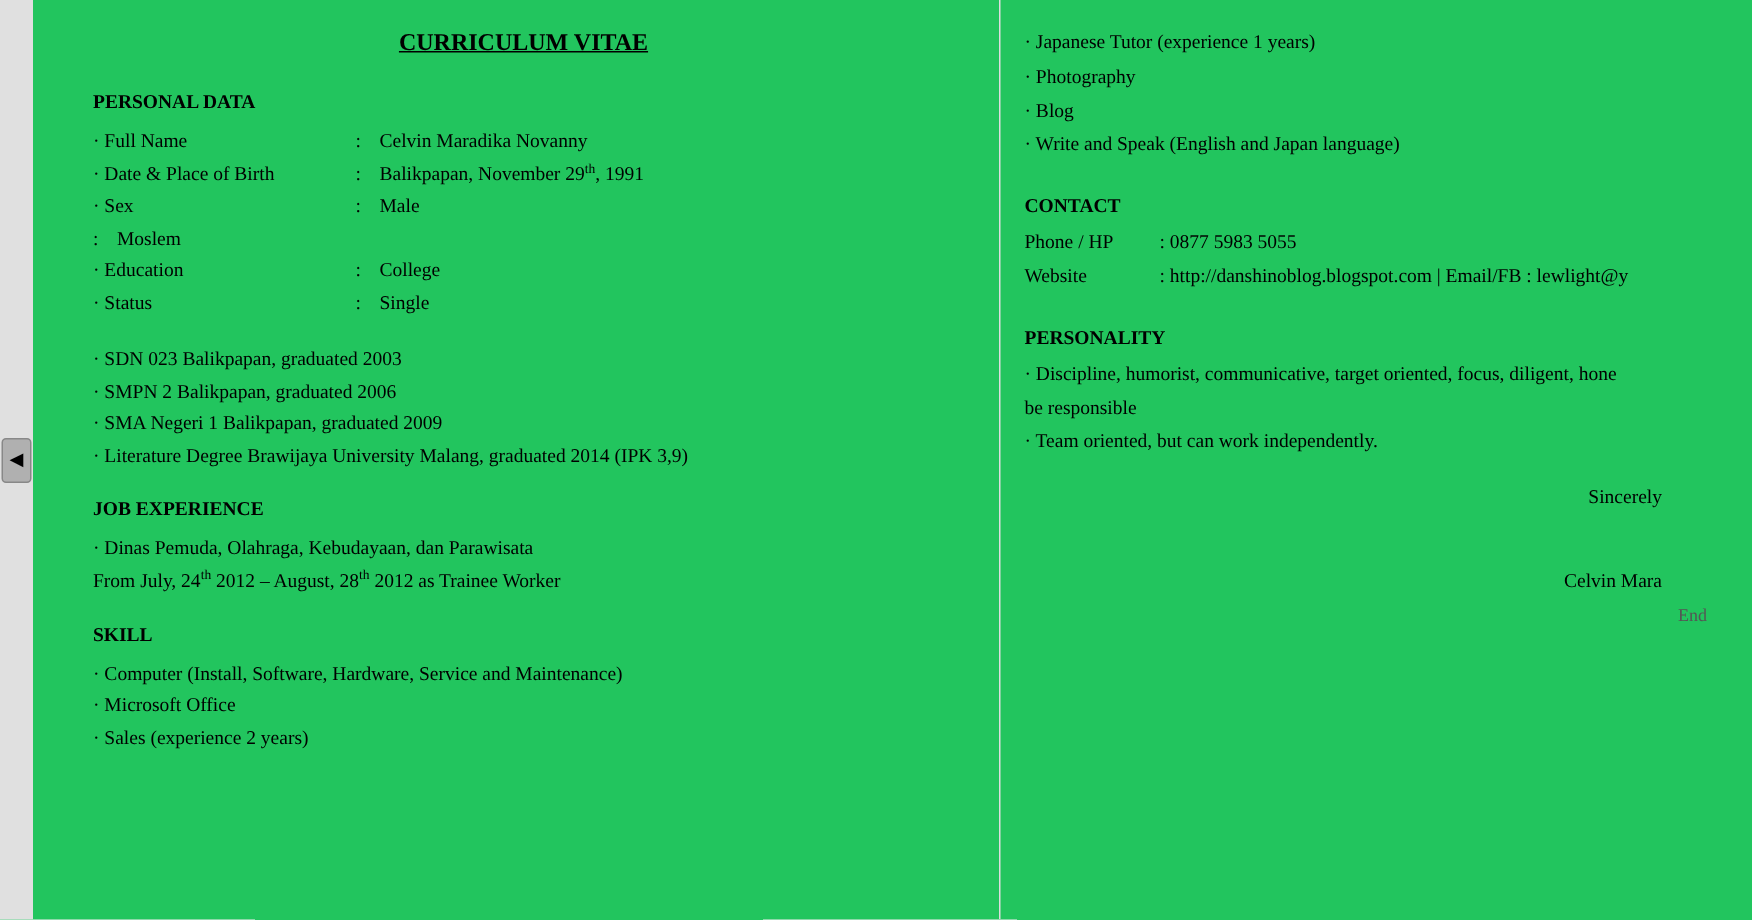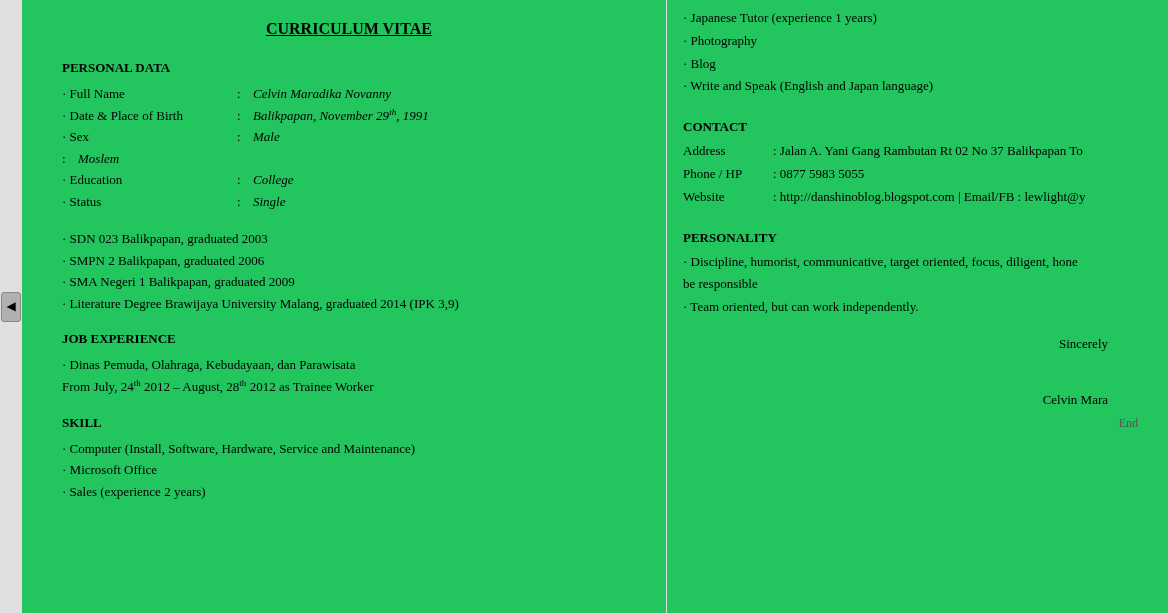--- a/index.html
+++ b/index.html
@@ -50,21 +50,21 @@
     .cv-left {
       width: 645px;
       flex-shrink: 0;
       padding: 20px 30px 20px 40px;
       overflow-y: auto;
       border-right: 1px solid #ddd;
     }
     
     .cv-right {
       flex: 1;
-      padding: 8px 20px 20px 16px;
+      padding: 18px 20px 20px 16px;
       overflow: hidden;
     }
     .cv-title {
       text-align: center;
       font-size: 16px;
       font-weight: bold;
       text-decoration: underline;
       margin-bottom: 22px;
       font-family: Georgia, serif;
     }
@@ -85,21 +85,20 @@
     .data-label {
       width: 175px;
       flex-shrink: 0;
     }
     .data-colon {
       width: 16px;
       flex-shrink: 0;
     }
     .data-value {
       flex: 1;
-      font-style: italic;
     }
     .bullet-item {
       margin-bottom: 2px;
       line-height: 1.5;
     }
     .section-gap {
       margin-top: 18px;
     }
     sup {
       font-size: 9px;
@@ -231,24 +230,20 @@
       <div>
         <div class="right-bullet">· Japanese Tutor (experience 1 years)</div>
         <div class="right-bullet">· Photography</div>
         <div class="right-bullet">· Blog</div>
         <div class="right-bullet">· Write and Speak (English and Japan language)</div>
       </div>
 
       <div>
         <div class="right-section-heading">CONTACT</div>
         <div class="contact-row">
-          <span class="contact-label">Address</span>
-          <span class="contact-value">: Jalan A. Yani Gang Rambutan Rt 02 No 37 Balikpapan To</span>
-        </div>
-        <div class="contact-row">
           <span class="contact-label">Phone / HP</span>
           <span class="contact-value">: 0877 5983 5055</span>
         </div>
         <div class="contact-row">
           <span class="contact-label">Website</span>
           <span class="contact-value">: http://danshinoblog.blogspot.com | Email/FB : lewlight@y</span>
         </div>
       </div>
 
       <div>

